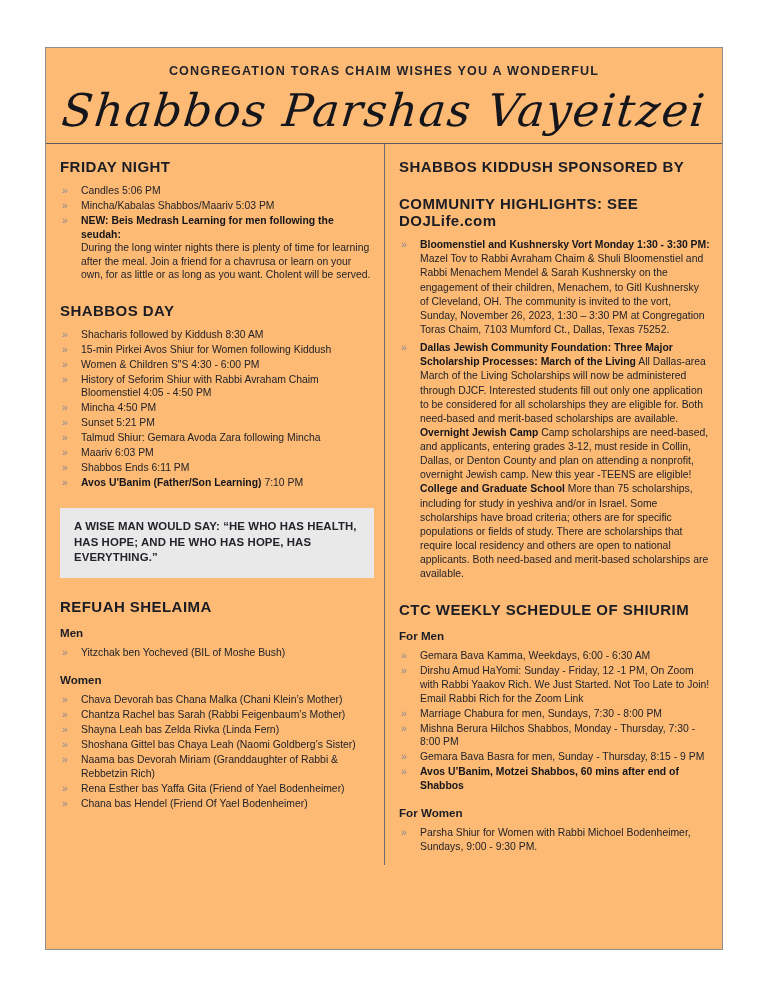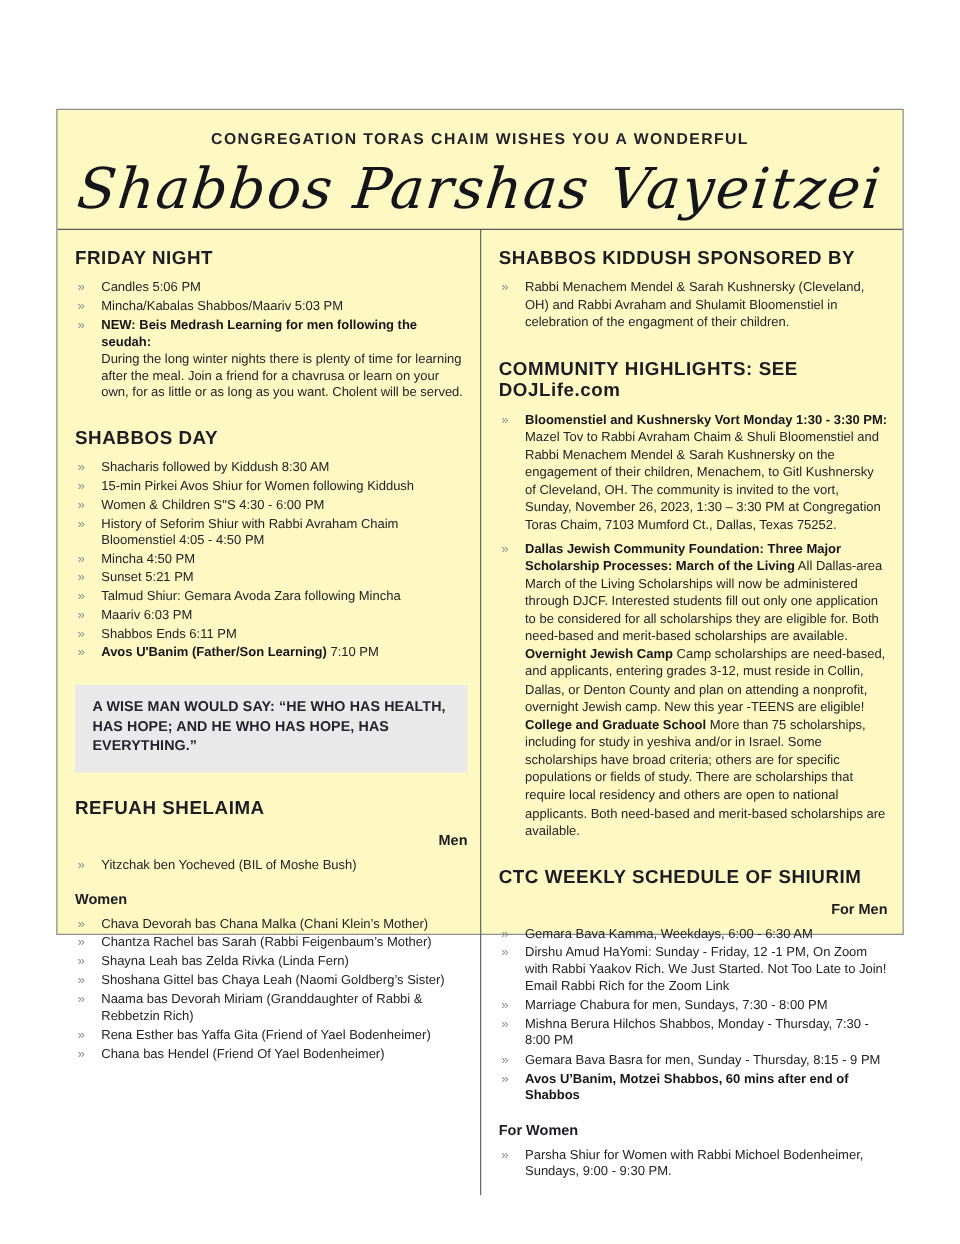--- a/index.html
+++ b/index.html
@@ -15,24 +15,23 @@
     position: relative;
     width: 768px;
     height: 995px;
     background: #ffffff;
   }
   .sheet {
     position: absolute;
     left: 45px;
     top: 47px;
     width: 678px;
-    height: 661px;
+    height: 903px;
     border: 1.5px solid #8e8e8e;
-    background: #fef9c3;
-    margin-top: 40px;
+    background: #fdba74;
   }
   
   .header {
     padding: 16px 10px 6px 10px;
     text-align: center;
     border-bottom: 1.2px solid #5a5a5a;
   }
   .header-kicker {
     font-size: 12.6px;
     font-weight: bold;
@@ -70,21 +69,21 @@
     color: #1c1c24;
     margin: 0 0 9px 0;
   }
   h2.sec.spaced { margin-top: 20px; }
   h3.sub {
     font-size: 11.6px;
     font-weight: bold;
     color: #1c1c24;
     margin: 14px 0 7px 0;
   }
-  h3.sub.first { margin-top: 11px; text-align: right; }
+  h3.sub.first { margin-top: 11px; }
 
   ul.blist { list-style: none; margin: 0; padding: 0; }
   ul.blist > li {
     position: relative;
     padding-left: 21px;
     margin-bottom: 1.5px;
     font-size: 10.4px;
     line-height: 1.30;
     color: #232329;
   }
@@ -176,23 +175,20 @@
           <li><span>Naama bas Devorah Miriam (Granddaughter of Rabbi &amp; Rebbetzin Rich)</span></li>
           <li><span>Rena Esther bas Yaffa Gita (Friend of Yael Bodenheimer)</span></li>
           <li><span>Chana bas Hendel (Friend Of Yael Bodenheimer)</span></li>
         </ul>
 
       </div>
 
       <div class="col col-right">
 
         <h2 class="sec">SHABBOS KIDDUSH SPONSORED BY</h2>
-        <ul class="blist dense">
-          <li><span>Rabbi Menachem Mendel &amp; Sarah Kushnersky (Cleveland, OH) and Rabbi Avraham and Shulamit Bloomenstiel in celebration of the engagment of their children.</span></li>
-        </ul>
 
         <h2 class="sec spaced">COMMUNITY HIGHLIGHTS: SEE DOJLife.com</h2>
         <ul class="blist dense">
           <li>
             <b>Bloomenstiel and Kushnersky Vort Monday 1:30 - 3:30 PM:</b>
             <span class="cont">Mazel Tov to Rabbi Avraham Chaim &amp; Shuli Bloomenstiel and Rabbi Menachem Mendel &amp; Sarah Kushnersky on the engagement of their children, Menachem, to Gitl Kushnersky of Cleveland, OH. The community is invited to the vort, Sunday, November 26, 2023, 1:30 – 3:30 PM at Congregation Toras Chaim, 7103 Mumford Ct., Dallas, Texas 75252.</span>
           </li>
           <li>
             <b>Dallas Jewish Community Foundation: Three Major Scholarship Processes: March of the Living</b>
             <span>All Dallas-area March of the Living Scholarships will now be administered through DJCF. Interested students fill out only one application to be considered for all scholarships they are eligible for. Both need-based and merit-based scholarships are available.</span>

